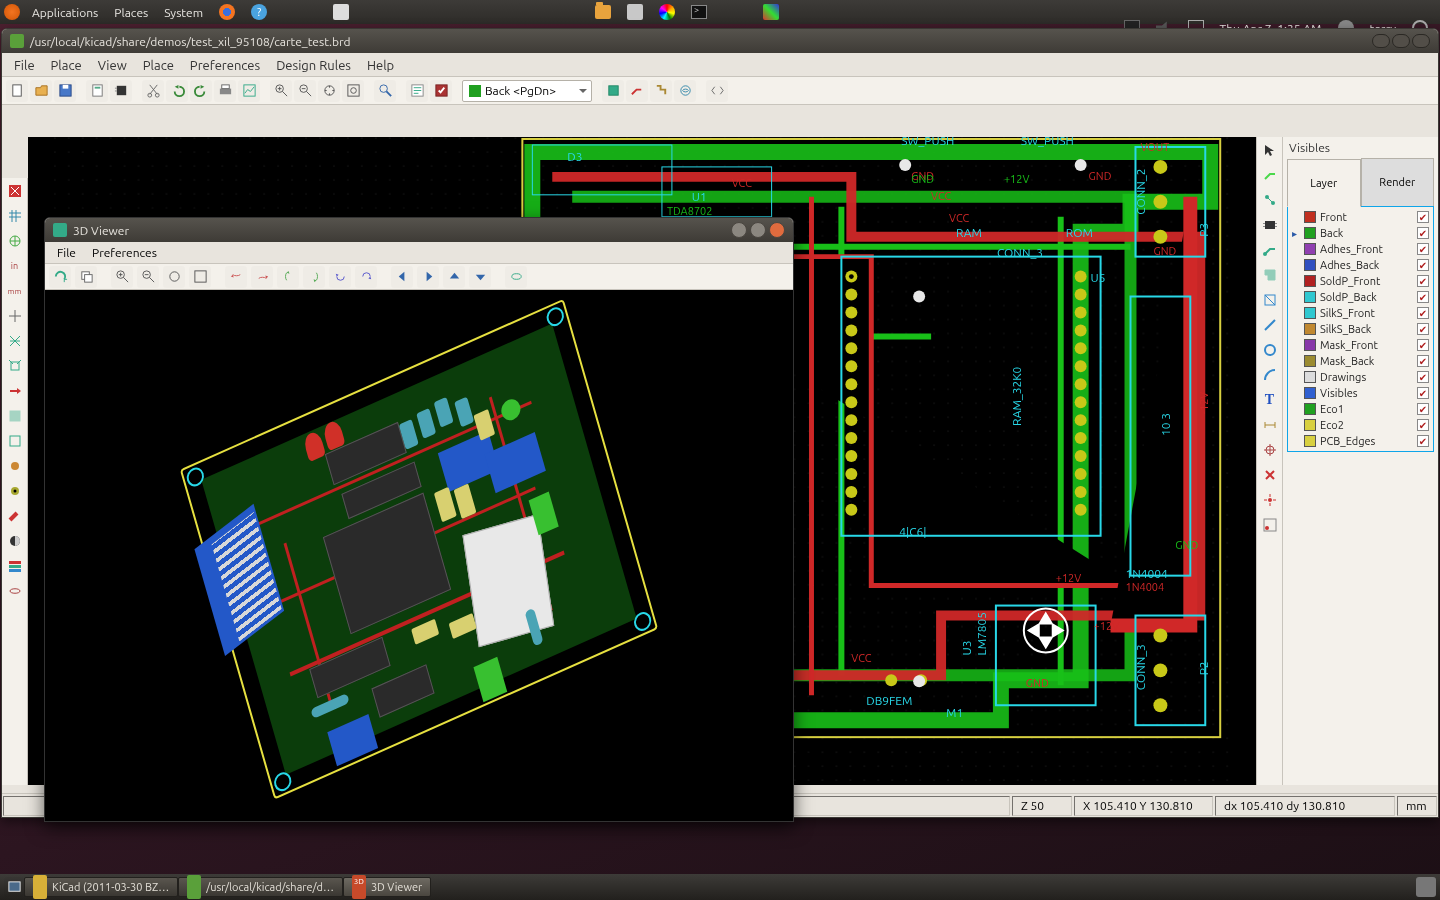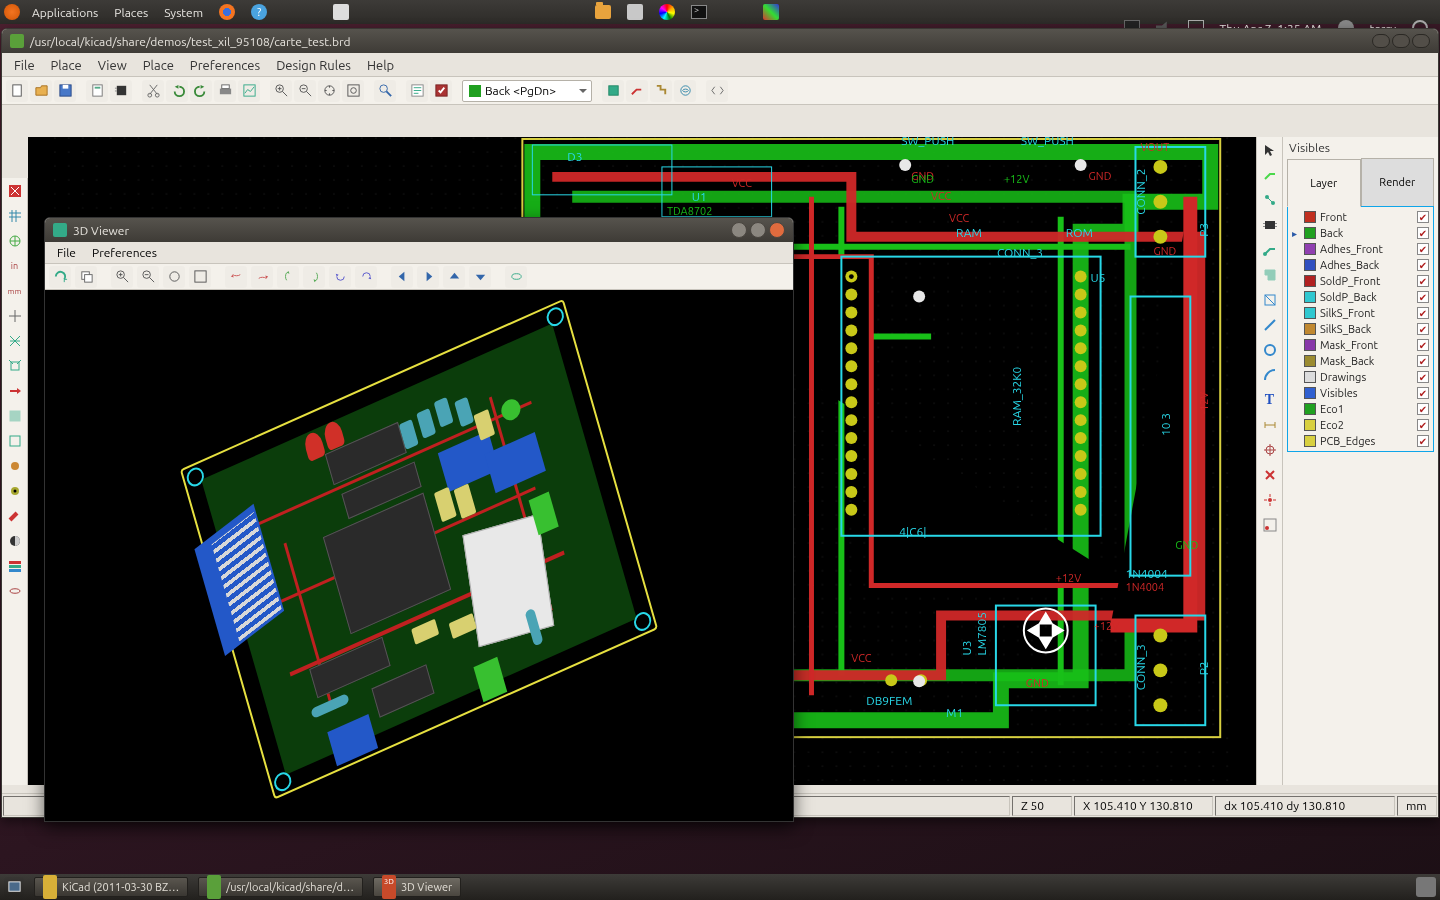--- a/index.html
+++ b/index.html
@@ -84,21 +84,21 @@
 .trace-r{position:absolute;background:#c02020;height:3px;}
 .chip{position:absolute;background:#2a2a2a;border:1px solid #555;}
 .comp-blue{position:absolute;background:#2358c8;}
 .comp-cyan{position:absolute;background:#4aa4b5;}
 .comp-green{position:absolute;background:#38c030;}
 .comp-yell{position:absolute;background:#d8d070;border-radius:2px;}
 .comp-red{position:absolute;background:#d03028;border-radius:50% 50% 20% 20%;}
 .corner-h{position:absolute;width:18px;height:18px;border:2px solid #28d8e8;border-radius:50%;}
 
 
-#taskbar{position:absolute;left:0;right:0;bottom:0;height:26px;background:linear-gradient(#3d3b38,#22201d);display:flex;align-items:center;padding:9px 4px;gap:10px;}
+#taskbar{position:absolute;left:0;right:0;bottom:0;height:26px;background:linear-gradient(#3d3b38,#22201d);display:flex;align-items:center;padding:9px 4px;gap:0;}
 .task-item{height:20px;background:linear-gradient(#5a564f,#3a3732);border:1px solid #22201d;border-radius:2px;color:#e2ded6;font-size:11px;display:flex;align-items:center;padding:0 8px;gap:5px;}
 .task-item.active{background:linear-gradient(#6e6a62,#4a463f);}
 .task-ic{width:14px;height:24px;background:#888;border-radius:2px;display:inline-block;}
 .trash{width:20px;height:20px;margin-left:auto;background:#777;border-radius:3px;}
 </style>
 </head>
 <body>
 
 <div id="gnome-panel">
   <span class="ubuntu-logo"></span>

